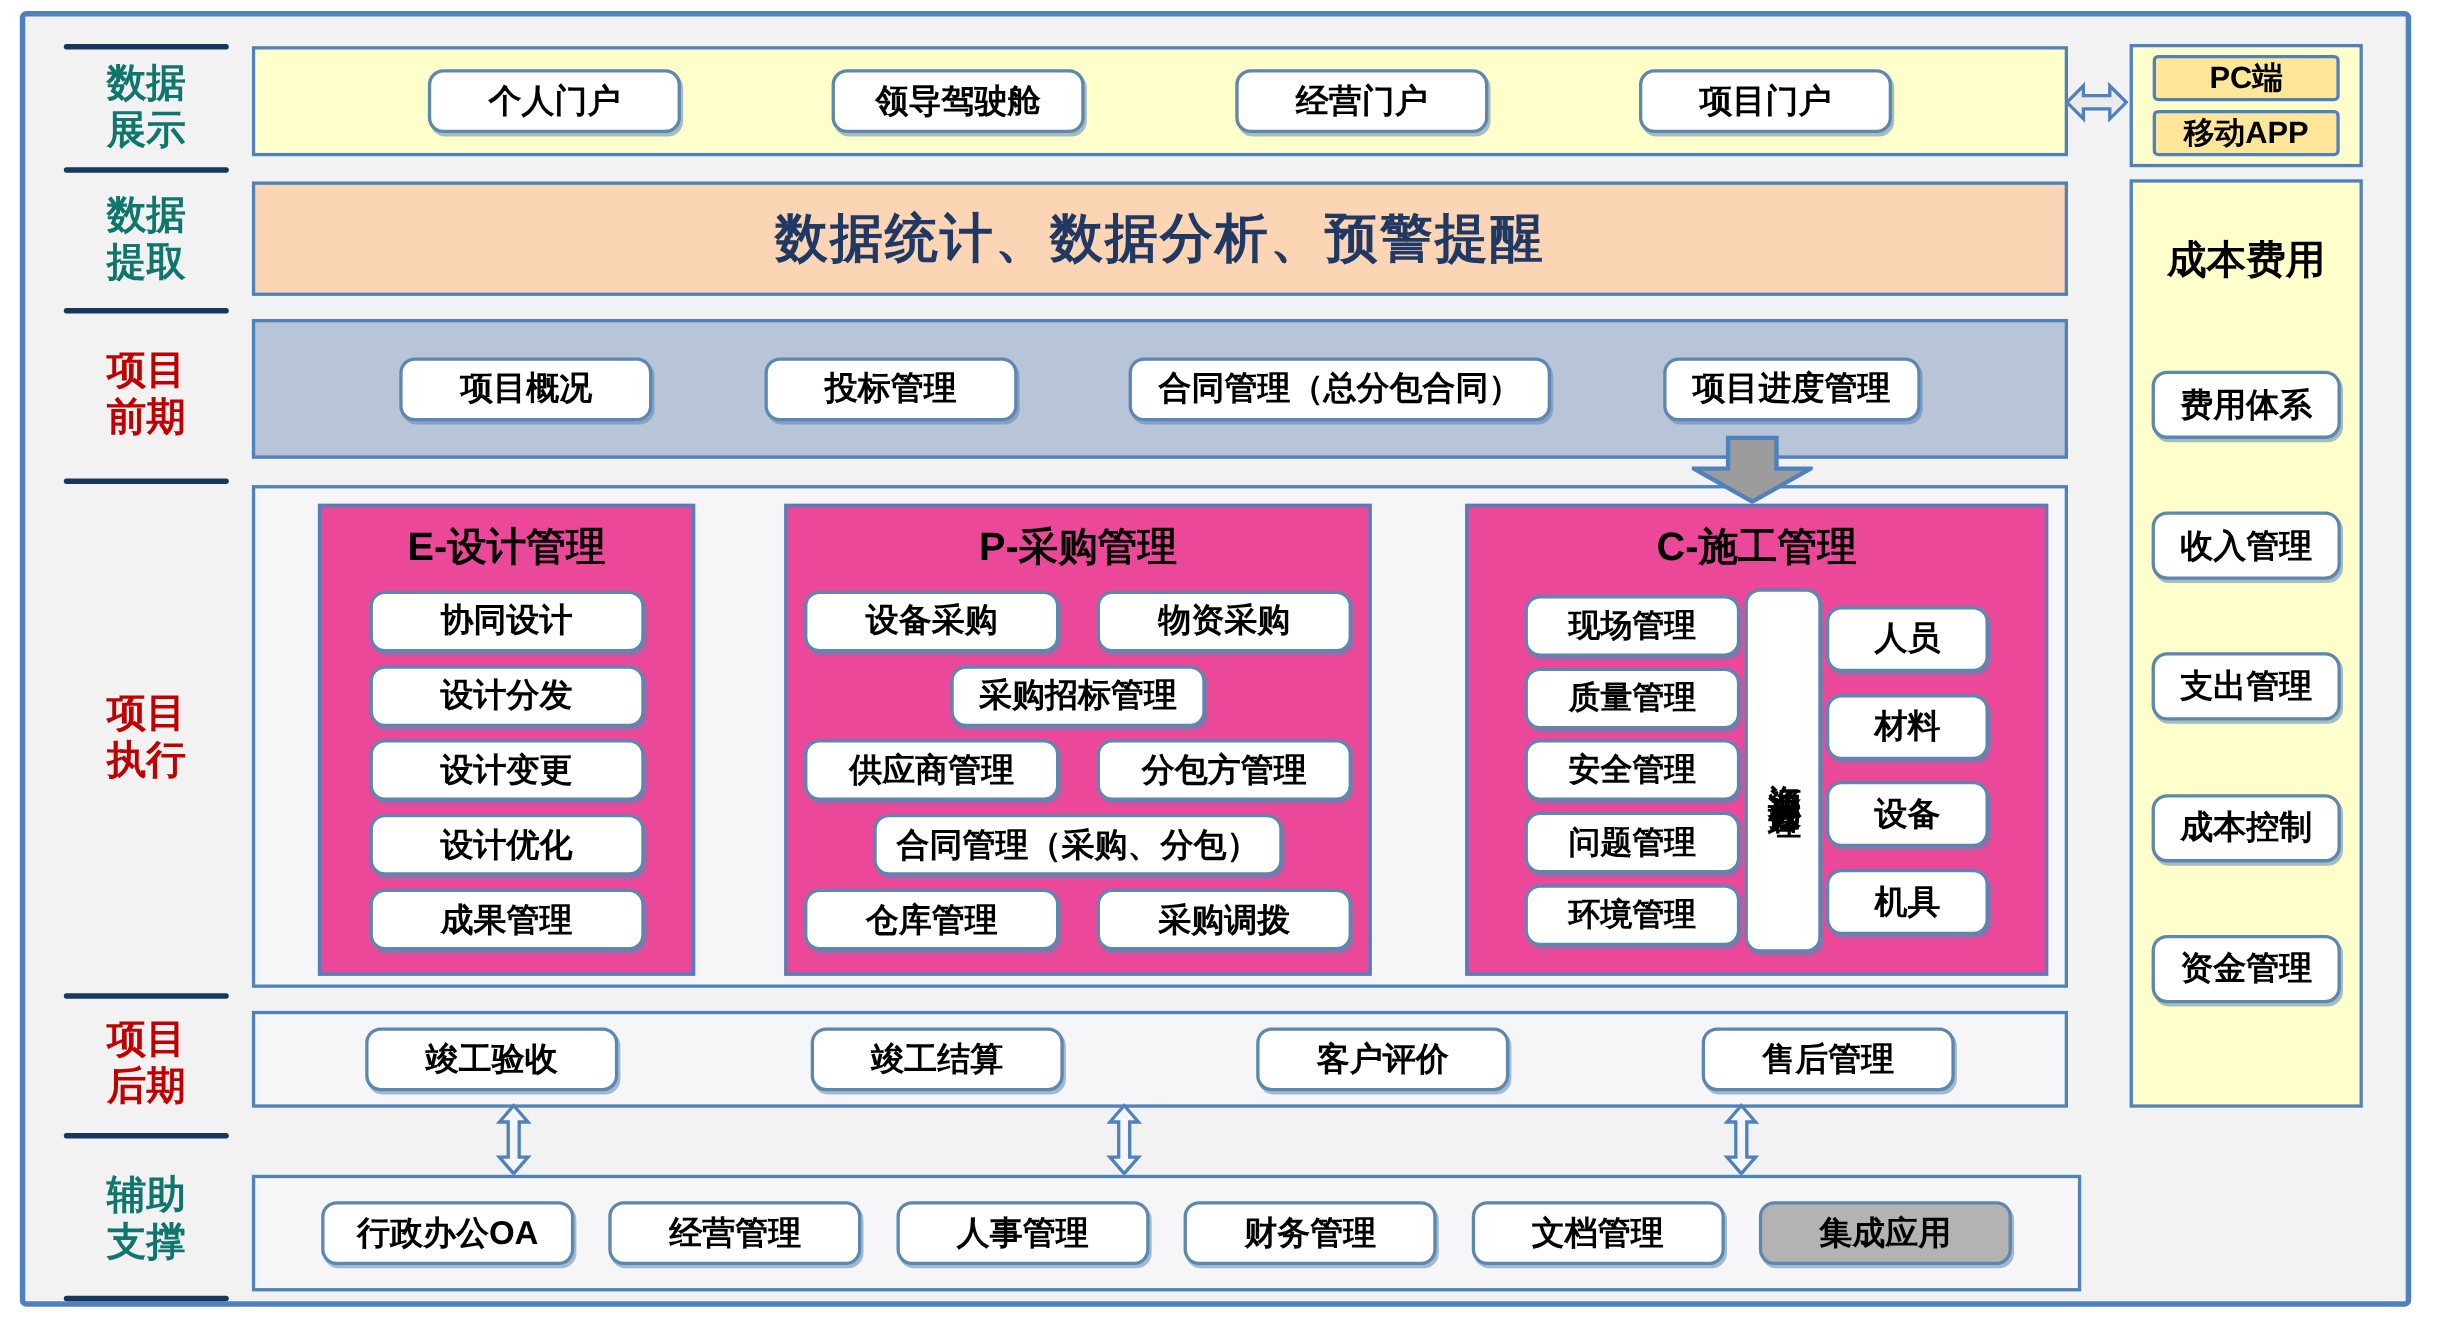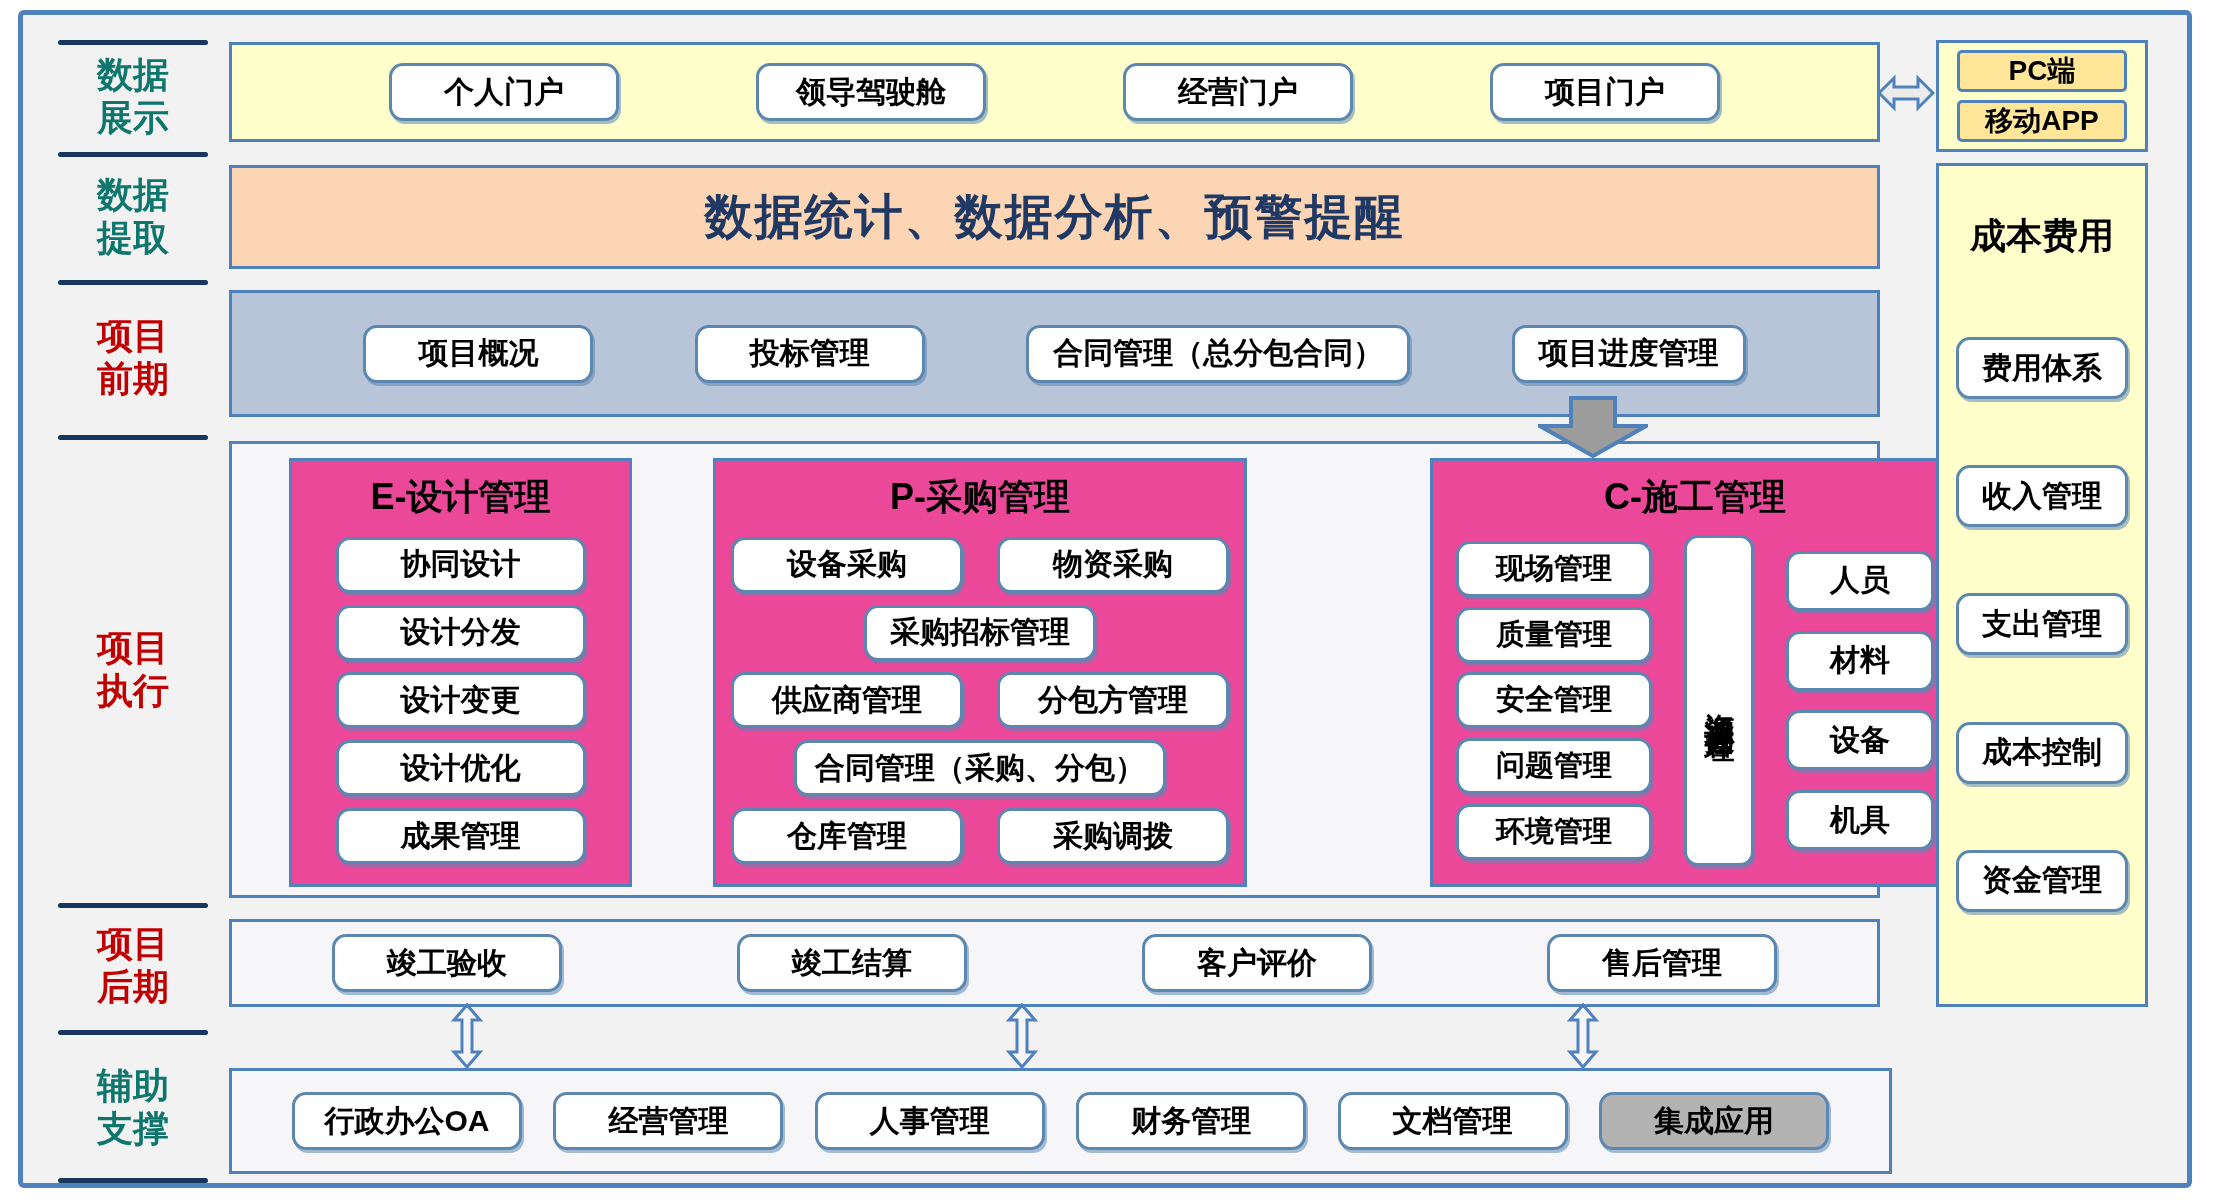--- a/index.html
+++ b/index.html
@@ -51,27 +51,27 @@
   .cost-items{flex:1;display:flex;flex-direction:column;justify-content:space-evenly;align-items:center;
               padding:10px 0 26px 0;}
   .cost-items .chip{min-width:172px;width:172px;height:62px;padding:0;font-size:30px;}
 
   
   .gbox{position:absolute;top:14px;height:429px;background:#ec4899;border:3px solid #4f81bd;
         box-sizing:border-box;display:flex;flex-direction:column;}
   .gbox-title{text-align:center;font-size:36px;font-weight:800;color:#000;padding-top:12px;height:52px;}
   .box-e{left:57px;width:343px;}
   .box-p{left:481px;width:534px;}
-  .box-c{left:1198px;width:530px;}
+  .box-c{left:1100px;width:530px;}
   .e-items{flex:1;display:flex;flex-direction:column;justify-content:space-evenly;align-items:center;padding-bottom:8px;}
   .e-items .chip{width:250px;min-width:250px;height:56px;padding:0;}
   .p-rows{flex:1;display:flex;flex-direction:column;justify-content:space-evenly;padding:0 16px 8px 16px;}
   .p-row{display:flex;justify-content:center;gap:34px;}
   .p-row .chip{min-width:232px;height:56px;padding:0 18px;}
-  .c-cols{flex:1;display:flex;justify-content:center;gap:32px;padding:6px 14px 14px 14px;}
+  .c-cols{flex:1;display:flex;justify-content:center;gap:4px;padding:6px 14px 14px 14px;}
   .c-left{display:flex;flex-direction:column;justify-content:space-evenly;}
   .c-left .chip{width:196px;min-width:196px;height:56px;padding:0;font-size:29px;}
   .c-right{display:flex;flex-direction:column;justify-content:space-evenly;}
   .c-right .chip{width:148px;min-width:148px;height:60px;padding:0;}
   .chip.vertical{writing-mode:vertical-rl;text-orientation:upright;width:70px;min-width:70px;
                  height:auto;align-self:stretch;margin:4px 0;padding:14px 0;font-size:30px;letter-spacing:4px;}
 
   .icon{position:absolute;line-height:0;}
 </style>
 </head>

